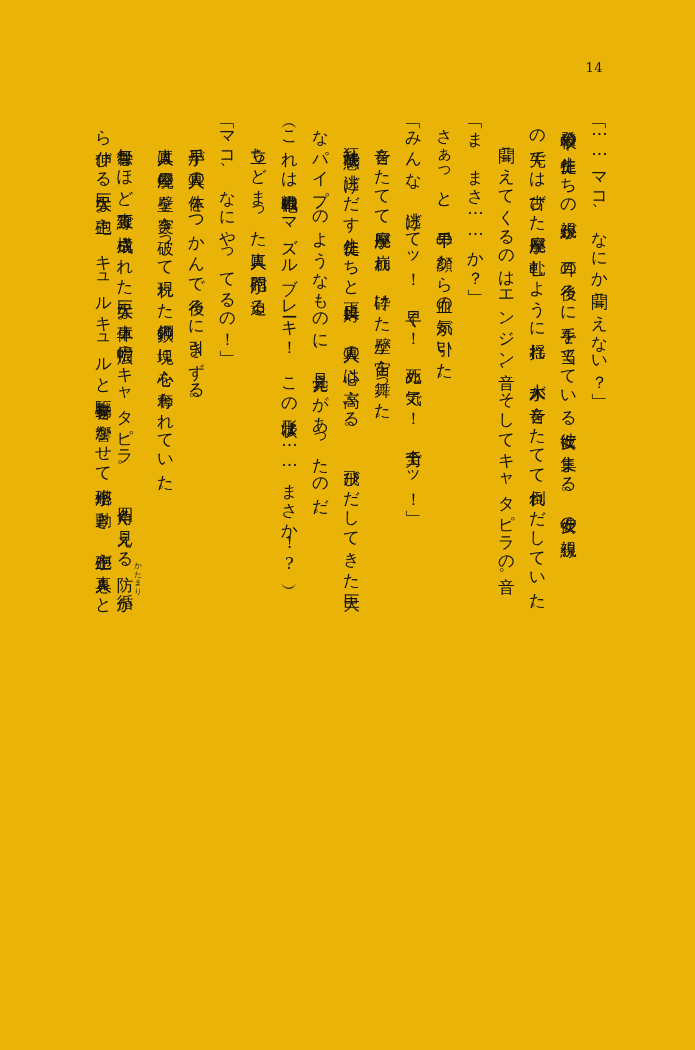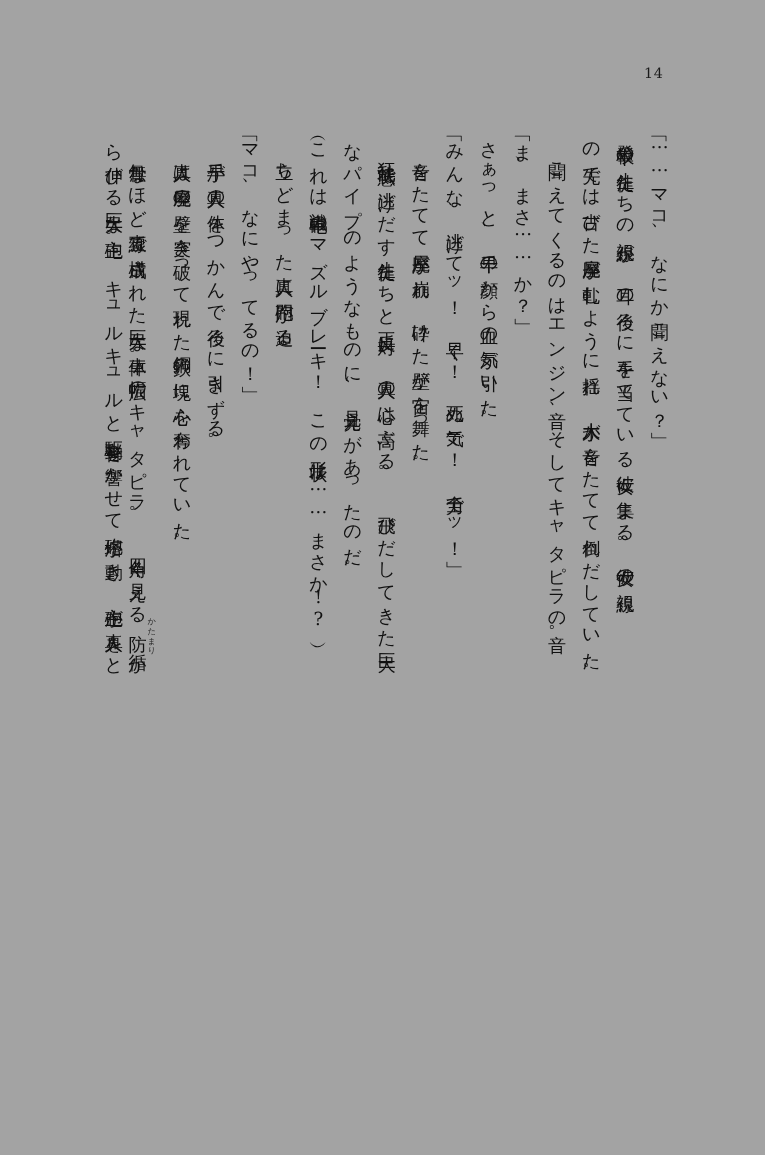--- a/index.html
+++ b/index.html
@@ -4,21 +4,21 @@
 <style>
   html, body {
     margin: 0;
     padding: 0;
     background: #efefef;
   }
   .page {
     position: relative;
     width: 695px;
     height: 1050px;
-    background: #a3a3a3;
+    background: #eab308;
     overflow: hidden;
     font-family: "DejaVu Serif", "Liberation Serif", serif;
     color: #1a1a1a;
   }
   
   .page-number {
     position: absolute;
     top: 60px;
     right: 92px;
     font-size: 13px;

